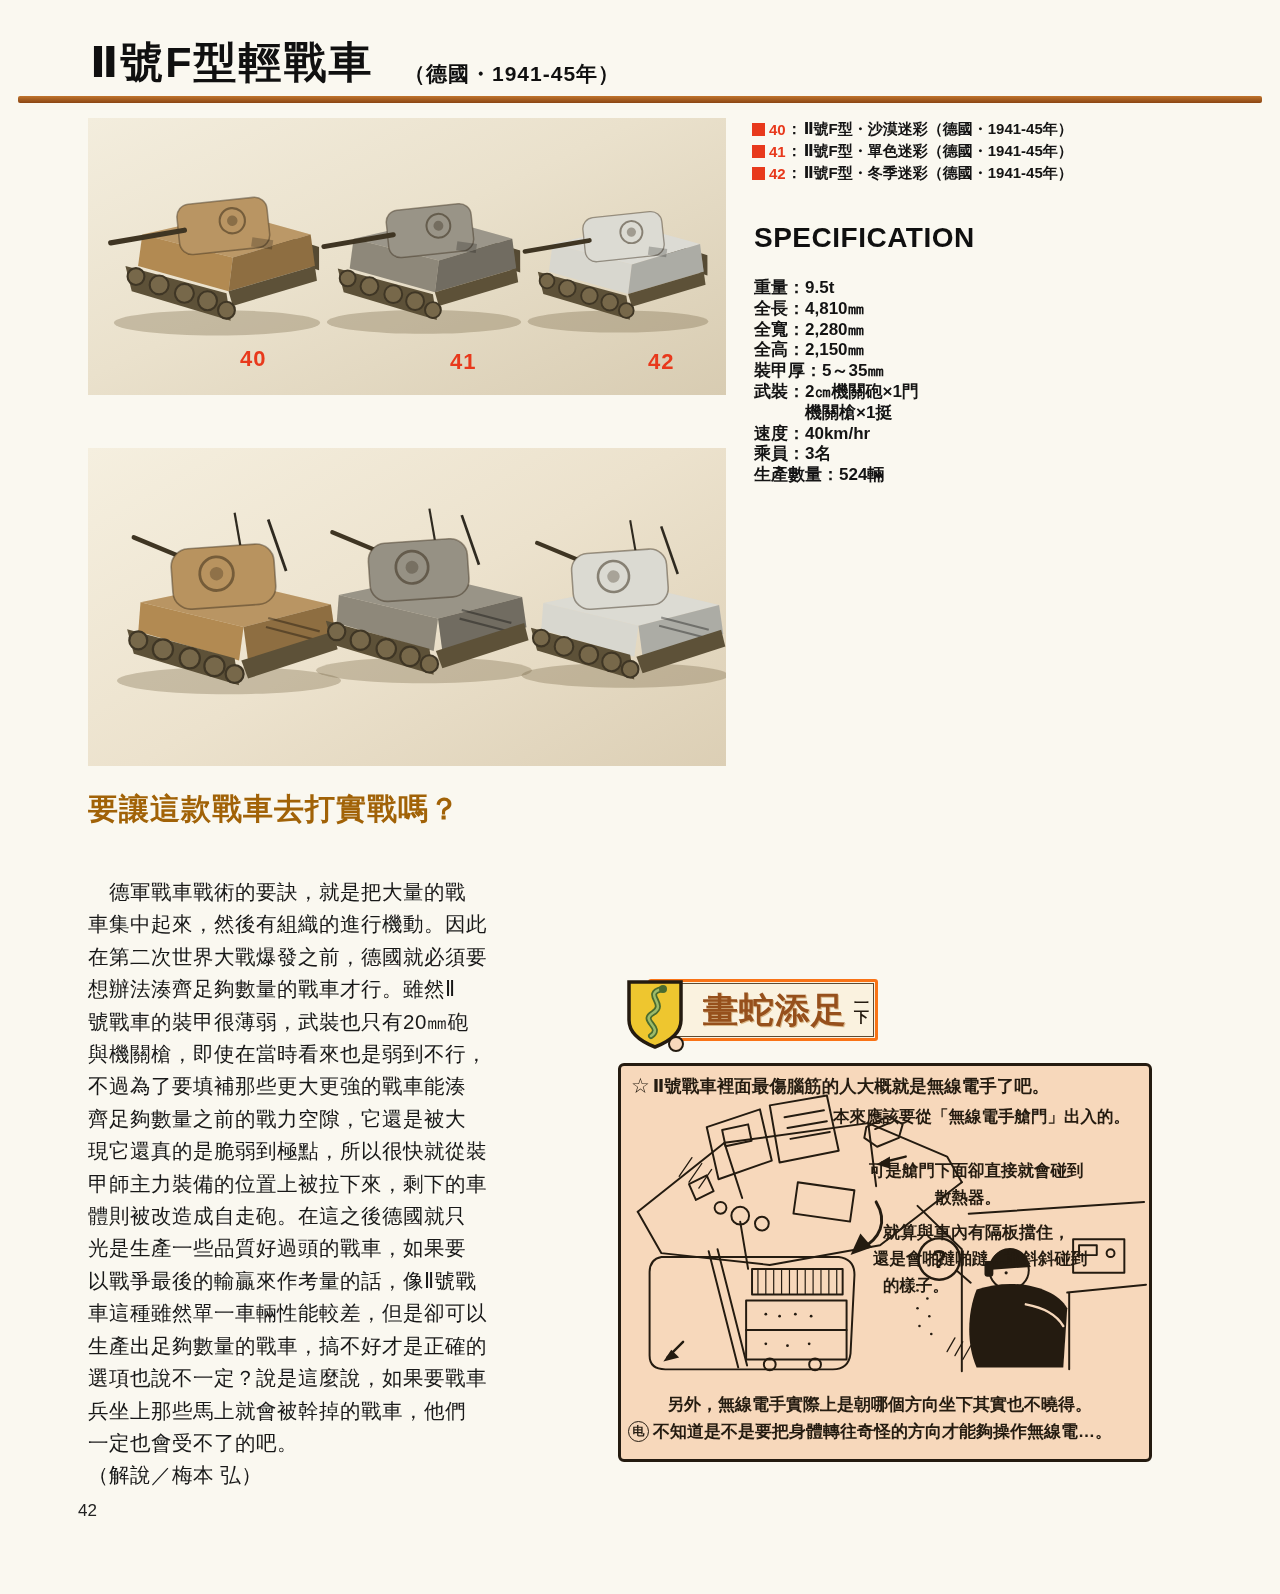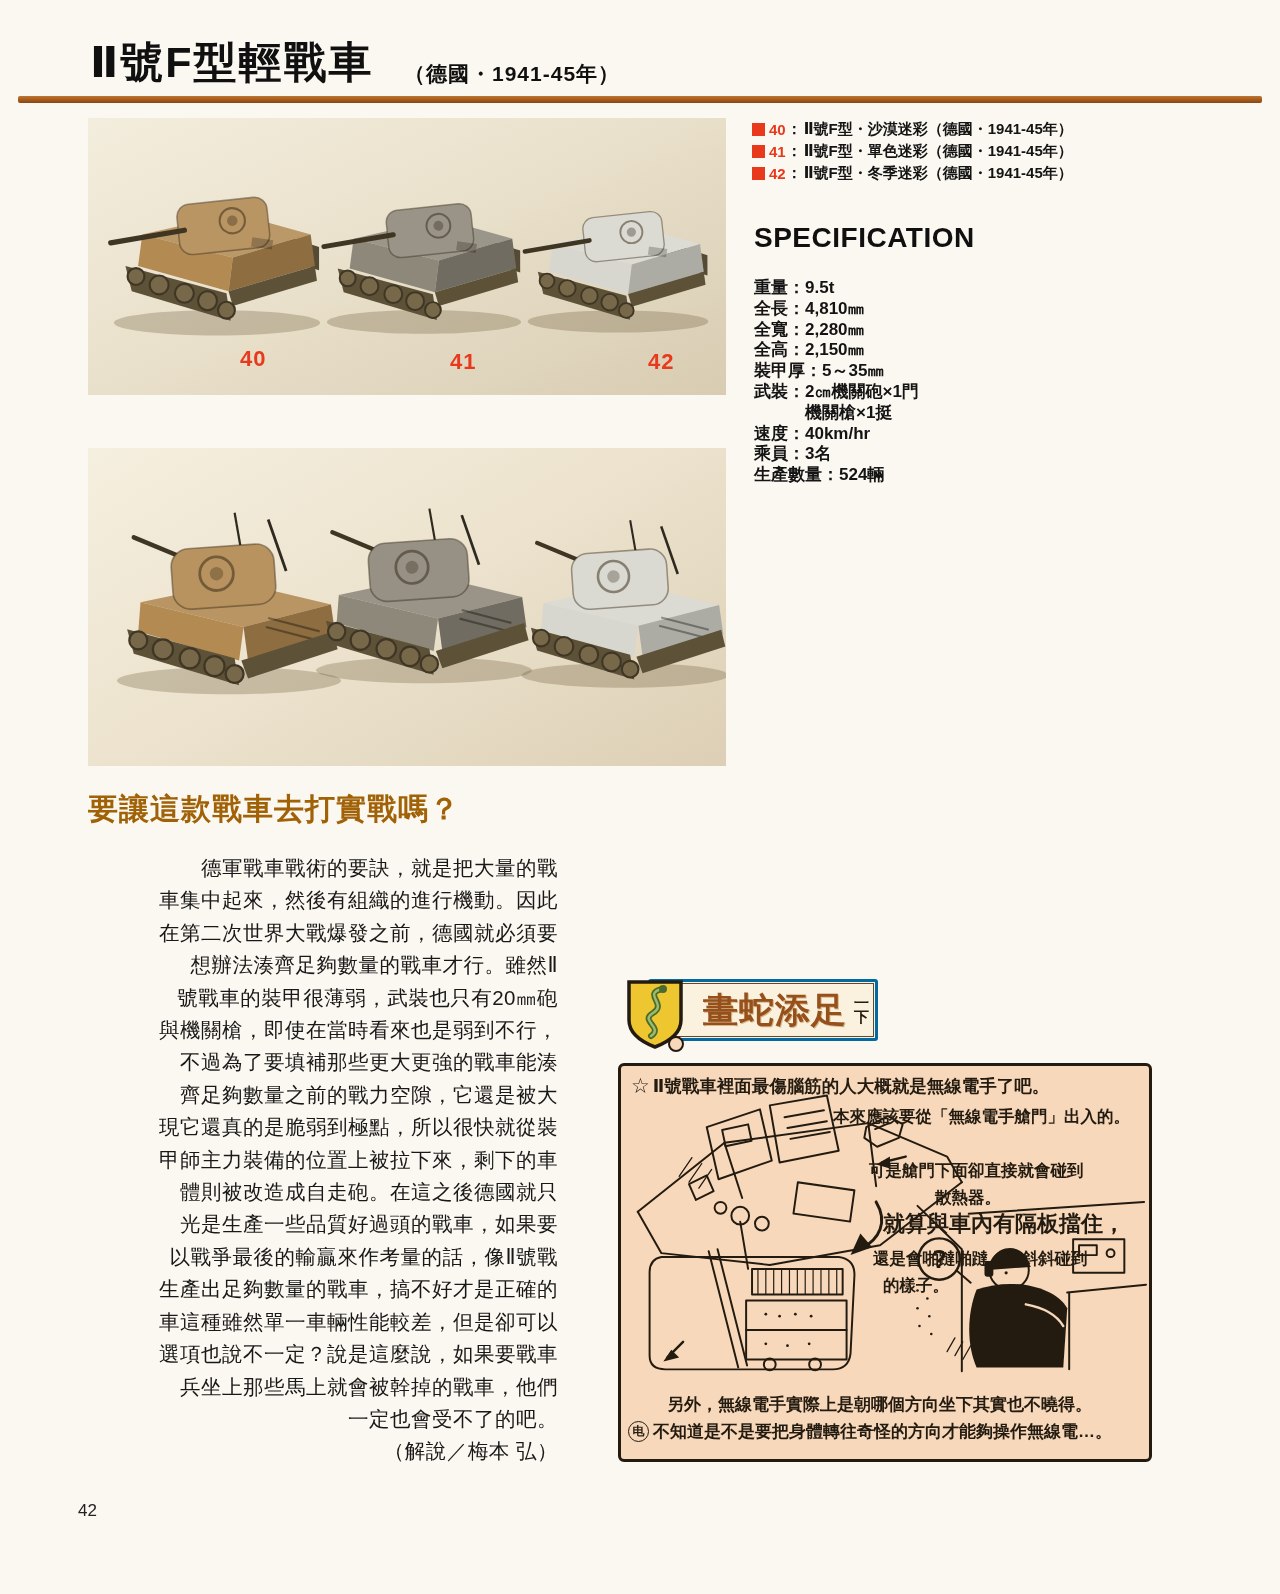--- a/index.html
+++ b/index.html
@@ -29,43 +29,43 @@
   .legend-num{color:#e8391c;margin-right:1px;}
   .legend-sep{margin-right:2px;}
 
   
   .spec{position:absolute;left:754px;top:222px;width:330px;}
   .spec-h{font-size:28px;font-weight:900;letter-spacing:0.5px;color:#101010;margin:0 0 24px 0;}
   .spec-line{font-size:17px;font-weight:700;line-height:20.8px;color:#141414;white-space:pre;}
 
   
   .art-h{position:absolute;left:88px;top:789px;font-size:30px;font-weight:700;color:#a16207;letter-spacing:1px;}
-  .art{position:absolute;left:88px;top:852px;width:470px;text-align:right;}
+  .art{position:absolute;left:88px;top:876px;width:470px;}
   .art-line{font-size:20.5px;line-height:32.4px;color:#181818;white-space:pre;letter-spacing:0.5px;}
 
   
   .badge-box{position:absolute;left:648px;top:979px;width:230px;height:62px;background:#faf2df;
-     border:3px solid #0369a1;border-radius:3px;box-shadow:0 0 0 1px #faf2df inset,0 0 0 2px #5c4a33 inset;
+     border:3px solid #f97316;border-radius:3px;box-shadow:0 0 0 1px #faf2df inset,0 0 0 2px #5c4a33 inset;
      display:flex;align-items:center;padding-left:52px;box-sizing:border-box;}
   .badge-title{font-size:35px;font-weight:900;color:#96501c;letter-spacing:1px;text-shadow:1px 1px 0 #d9b88a;}
   .badge-suffix{display:flex;flex-direction:column;margin-left:7px;font-size:15px;font-weight:700;
      color:#241b10;line-height:14px;}
   .badge-shield{position:absolute;left:622px;top:976px;}
 
   
   .comic{position:absolute;left:618px;top:1063px;width:534px;height:399px;background:#f7d8bb;
      border:3px solid #241b10;border-radius:6px;box-sizing:border-box;}
   .comic-art{position:absolute;left:0;top:0;width:100%;height:100%;}
   .c-text{position:absolute;color:#241b10;font-weight:700;}
   .c-star-line{left:10px;top:8px;font-size:17.5px;display:flex;align-items:center;}
   .c-star{font-size:21px;margin-right:3px;font-weight:400;}
   .c-b1{left:212px;top:40px;font-size:16.5px;}
   .c-b2a{left:248px;top:94px;font-size:16.5px;}
   .c-b2b{left:314px;top:121px;font-size:16.5px;}
-  .c-b3a{left:262px;top:143px;font-size:22px;}
+  .c-b3a{left:262px;top:155px;font-size:17px;}
   .c-b3b{left:252px;top:182px;font-size:16.5px;}
   .c-b3c{left:262px;top:209px;font-size:16.5px;}
   .c-bot1{left:46px;top:327px;font-size:17px;}
   .c-bot2{left:7px;top:354px;font-size:17px;display:flex;align-items:center;}
   .c-mark{display:inline-flex;align-items:center;justify-content:center;width:19px;height:19px;
      border:1.6px solid #241b10;border-radius:50%;font-size:12px;margin-right:4px;flex:none;}
 
   .page-num{position:absolute;left:78px;top:1501px;font-size:17px;color:#222;}
 </style>
 </head>
@@ -202,22 +202,22 @@
     <div class="art-line">想辦法湊齊足夠數量的戰車才行。雖然Ⅱ</div>
     <div class="art-line">號戰車的裝甲很薄弱，武裝也只有20㎜砲</div>
     <div class="art-line">與機關槍，即使在當時看來也是弱到不行，</div>
     <div class="art-line">不過為了要填補那些更大更強的戰車能湊</div>
     <div class="art-line">齊足夠數量之前的戰力空隙，它還是被大</div>
     <div class="art-line">現它還真的是脆弱到極點，所以很快就從裝</div>
     <div class="art-line">甲師主力裝備的位置上被拉下來，剩下的車</div>
     <div class="art-line">體則被改造成自走砲。在這之後德國就只</div>
     <div class="art-line">光是生產一些品質好過頭的戰車，如果要</div>
     <div class="art-line">以戰爭最後的輸贏來作考量的話，像Ⅱ號戰</div>
+    <div class="art-line">車這種雖然單一車輛性能較差，但是卻可以</div>
     <div class="art-line">生產出足夠數量的戰車，搞不好才是正確的</div>
-    <div class="art-line">車這種雖然單一車輛性能較差，但是卻可以</div>
     <div class="art-line">選項也說不一定？說是這麼說，如果要戰車</div>
     <div class="art-line">兵坐上那些馬上就會被幹掉的戰車，他們</div>
     <div class="art-line">一定也會受不了的吧。</div>
     <div class="art-line">（解說／梅本 弘）</div>
   </div>
 
   <div class="badge-box">
     <span class="badge-title">畫蛇添足</span>
     <span class="badge-suffix">
       <span>一</span>

